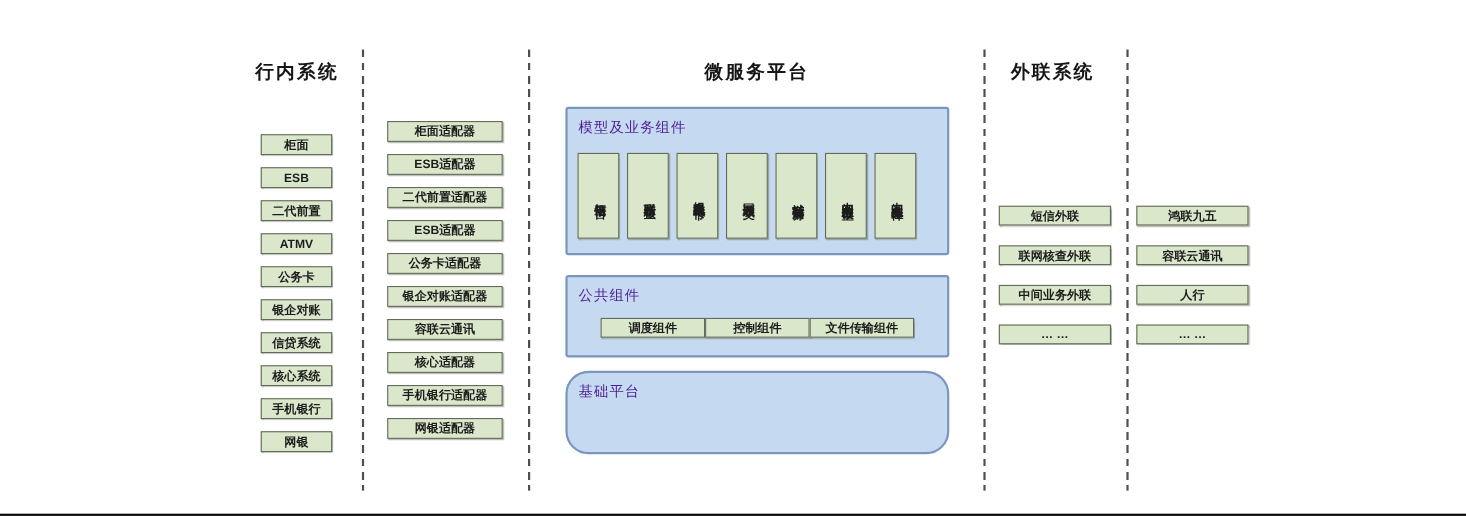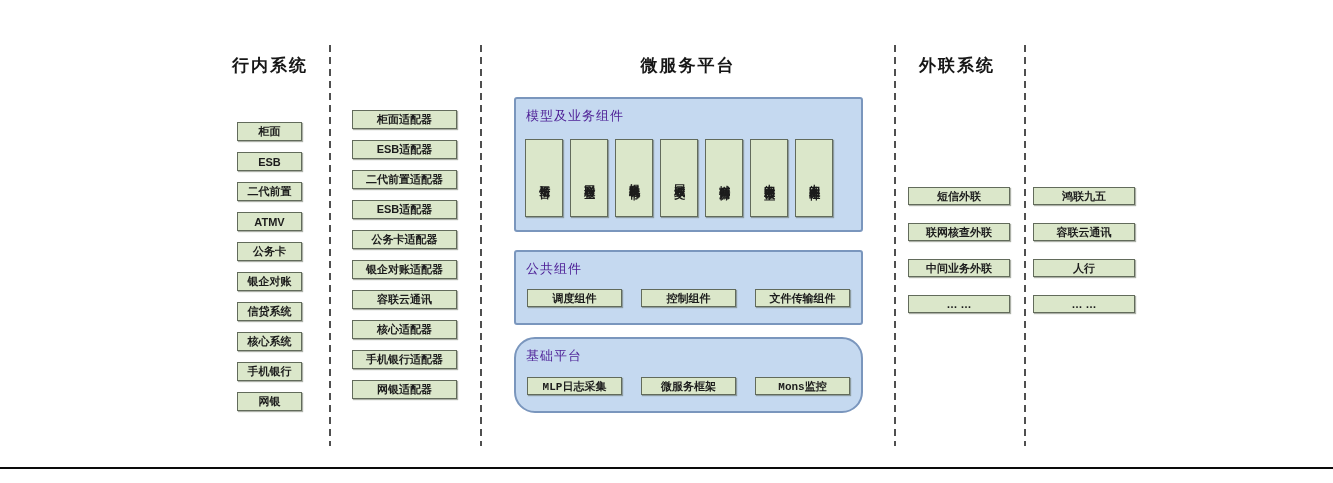--- a/index.html
+++ b/index.html
@@ -39,21 +39,21 @@
     position:absolute;left:514px;width:349px;
     background:var(--panel-fill);border:2px solid var(--panel-border);border-radius:3px;
   }
   .panel-label{position:absolute;left:10px;top:8px;font-size:13px;color:#4c1d95;letter-spacing:1px;}
   .vert-row{position:absolute;left:9px;top:40px;display:flex;gap:7px;}
   .vert-row .gbox{width:38px;height:78px;}
   .vert-row .vtxt{
     writing-mode:vertical-rl;text-orientation:upright;
     font-size:11px;font-weight:bold;letter-spacing:1px;line-height:1.05;
   }
-  .hrow{position:absolute;left:11px;right:11px;display:flex;justify-content:space-between;font-family:Liberation Mono, monospace;}
+  .hrow{position:absolute;left:11px;right:11px;display:flex;justify-content:center;}
   .hrow .gbox{flex:0 0 95px;height:18px;}
 </style>
 </head>
 <body>
 
 <div class="canvas">
 
   <div class="col-title" style="left:185px;">行内系统</div>
   <div class="col-title" style="left:603px;">微服务平台</div>
   <div class="col-title" style="left:872px;">外联系统</div>
@@ -150,28 +150,20 @@
         <div class="gbox">调度组件</div>
 
         <div class="gbox">控制组件</div>
 
         <div class="gbox">文件传输组件</div>
       </div>
   </div>
 
   <div class="panel" style="top:337px;height:76px;border-radius:21px;">
     <div class="panel-label">基础平台</div>
-    <div class="hrow" style="top:38px;">
-
-        <div class="gbox">MLP日志采集</div>
-
-        <div class="gbox">微服务框架</div>
-
-        <div class="gbox">Mons监控</div>
-      </div>
   </div>
 
   <ul class="vlist wide-gap" style="left:908px;top:187px;width:102px;">
 
       <li class="gbox">短信外联</li>
 
       <li class="gbox">联网核查外联</li>
 
       <li class="gbox">中间业务外联</li>
 

